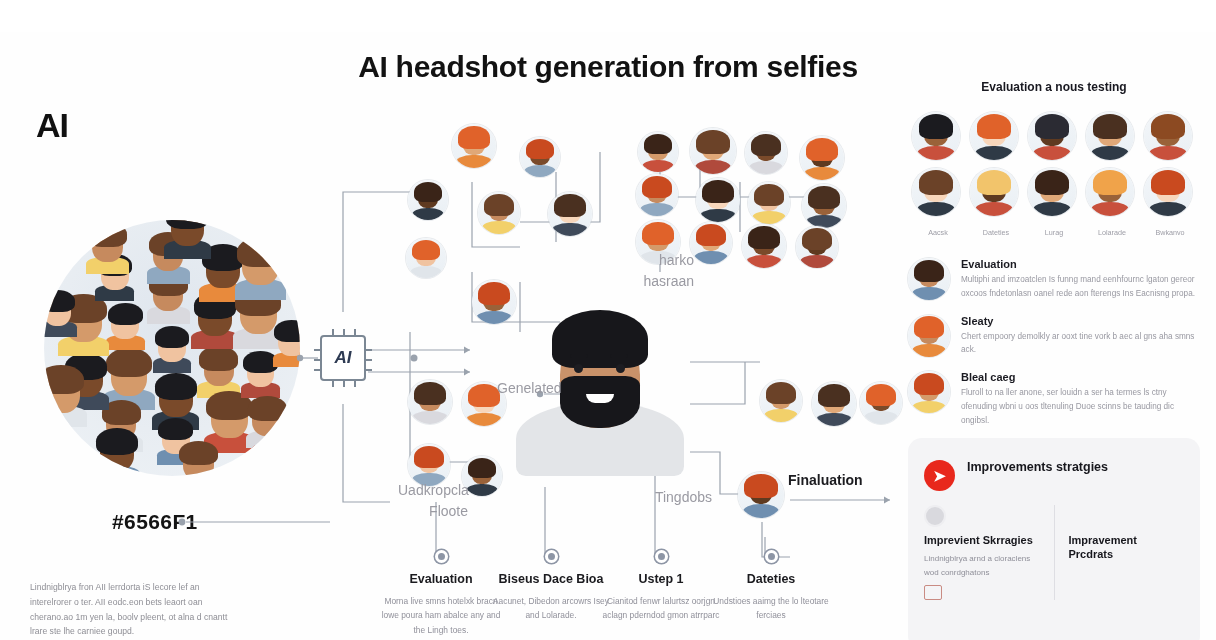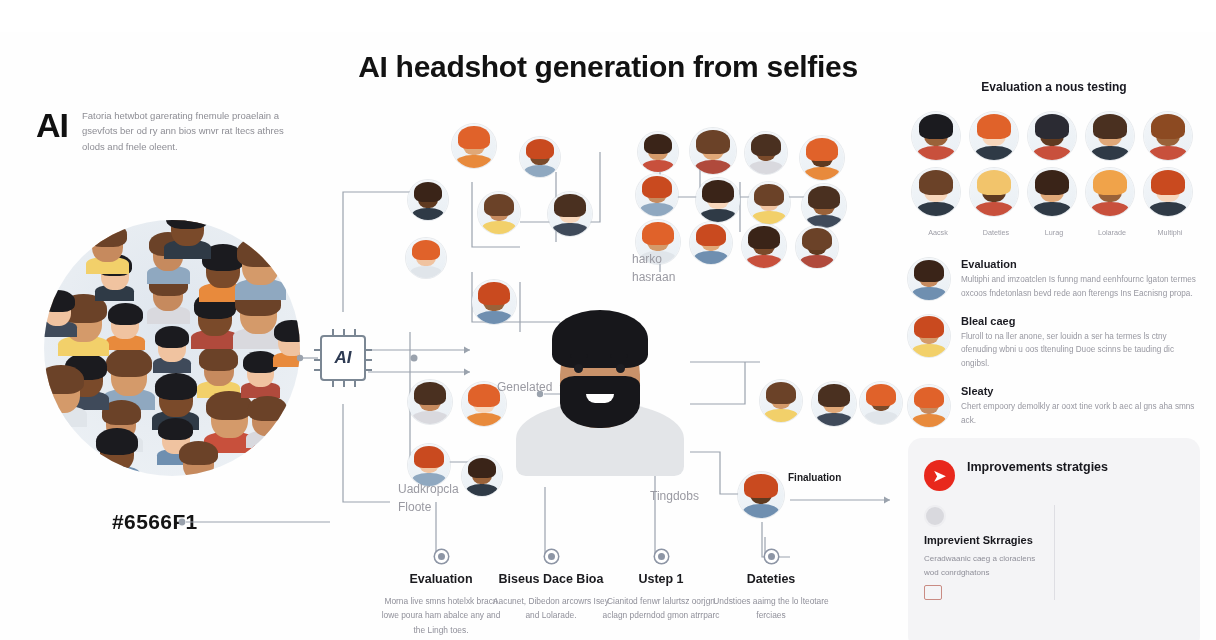--- a/index.html
+++ b/index.html
@@ -73,22 +73,22 @@
     position: absolute; border-radius: 50%;
     background: linear-gradient(170deg,#f3f6f9 0%,#e9eff4 100%);
     overflow: hidden;
     box-shadow: 0 0 0 1px rgba(180,190,200,.30);
   }
   .av .hair  { position: absolute; left: 14%; top: 4%; right: 14%; height: 52%; border-radius: 50% 50% 30% 30%; }
   .av .head  { position: absolute; left: 26%; top: 20%; right: 26%; height: 50%; border-radius: 46% 46% 44% 44%; }
   .av .torso { position: absolute; left: 10%; bottom: -6%; right: 10%; height: 36%; border-radius: 46% 46% 0 0; }
 
   .av-label {
-    position: absolute; font-size: 12px; line-height: 1.5;
-    color: #9a9aa2; text-align: left; filter: blur(0.32px);
+    position: absolute; font-size: 14px; line-height: 1.5;
+    color: #9a9aa2; text-align: right; filter: blur(0.32px);
   }
 
   
   .man { position: absolute; left: 516px; top: 272px; width: 168px; height: 172px; }
   .man .shoulders {
     position: absolute; left: 0; bottom: 0; width: 168px; height: 74px;
     background: #e3e5e8; border-radius: 52% 52% 10px 10px;
   }
   .man .neck { position: absolute; left: 66px; bottom: 58px; width: 36px; height: 28px; background: #c08a61; border-radius: 6px; }
   .man .facec { position: absolute; left: 44px; top: 26px; width: 80px; height: 98px; background: #c9926a; border-radius: 46% 46% 44% 44%; }
@@ -109,21 +109,21 @@
     width: 13px; height: 13px; border-radius: 50%;
     background: #8d95a5; border: 3px solid #ffffff;
     box-shadow: 0 0 0 1.5px #8d95a5;
     margin: 0 auto 9px auto;
   }
   .step h4 { font-size: 12.5px; font-weight: bold; color: #1b1b1f; margin-bottom: 6px; line-height: 1.25; }
   .step p  { font-size: 8.4px; line-height: 1.72; color: #90909a; filter: blur(0.3px); }
 
   
   .final { position: absolute; left: 788px; top: 440px; width: 112px; }
-  .final h4 { font-size: 10px; font-weight: bold; color: #1b1b1f; margin-bottom: 4px; }
+  .final h4 { font-size: 14px; font-weight: bold; color: #1b1b1f; margin-bottom: 4px; }
   .final p { font-size: 8.2px; line-height: 1.68; color: #90909a; filter: blur(0.3px); }
 
   
   .panel-eval { position: absolute; left: 908px; top: 48px; width: 292px; height: 340px; }
   .panel-eval .ph {
     font-size: 12px; font-weight: bold; color: #181820;
     text-align: center; margin-bottom: 18px;
   }
   .eval-grid { position: relative; height: 132px; }
   .eval-names {
@@ -163,21 +163,20 @@
 </style>
 </head>
 <body>
 
 <div id="canvas">
 
   <div class="title">AI headshot generation from selfies</div>
 
   <div class="ai-intro">
     <div class="ai-logo">AI</div>
-    <div class="ai-blurb">Fatoria hetwbot garerating fnemule proaelain a gsevfots ber od ry ann bios wnvr rat ltecs athres olods and fnele oleent.</div>
   </div>
 
   <div class="crowd-wrap">
     <div class="crowd-circle" id="crowd">
         <div class="face" style="left: 105px; top: 105px; width: 46px; height: 46px;">
           <div class="body" style="background:#3f4a5a"></div>
           <div class="head" style="background:#f0c3a0"></div>
           <div class="hair" style="background:#1b1b1f"></div>
         </div>
         <div class="face" style="left: 149.323px; top: 125.118px; width: 51px; height: 51px;">
@@ -302,20 +301,21 @@
         </div>
         <div class="face" style="left: 197.894px; top: 175.301px; width: 51px; height: 51px;">
           <div class="body" style="background:#d9d9de"></div>
           <div class="head" style="background:#c68a5e"></div>
           <div class="hair" style="background:#6b4228"></div>
         </div>
       </div>
   </div>
 
   <div class="hex-code">#6566F1</div>
+  <div class="bl-text">Lindnigblrya fron AII lerrdorta iS lecore lef an interelrorer o ter. AII eodc.eon bets leaort oan cherano.ao 1m yen la, boolv pleent, ot alna d cnantt lrare ste lhe carniee goupd.</div>
 
   <svg id="wires">
     <g fill="none" stroke="#9aa2ad" stroke-width="1.2">
 
       <path d="M300 326 L318 326"></path>
       <path d="M368 318 L470 318"></path>
       <path d="M368 340 L470 340"></path>
       <path d="M343 280 L343 160 L420 160"></path>
       <path d="M343 372 L343 470 L390 470"></path>
 
@@ -609,73 +609,74 @@
         <div class="av" style="left: 236px; top: 56px; width: 48px; height: 48px;">
           <div class="torso" style="background:#2f3a46"></div>
           <div class="head" style="background:#f7d6bb"></div>
           <div class="hair" style="background:#c94a1f"></div>
         </div>
         <div class="eval-names" id="evalNames">
           <span>Aacsk</span>
           <span>Dateties</span>
           <span>Lurag</span>
           <span>Lolarade</span>
-          <span>Multiphi</span>
+          <span>Bwkanvo</span>
         </div>
     </div>
     <div id="evalEntries">
         <div class="info-row">
           <div class="av" style="position:relative;width:42px;height:42px;flex-shrink:0">
          <div class="torso" style="background:#6f8fb0"></div>
          <div class="head" style="background:#c68a5e"></div>
          <div class="hair" style="background:#3a2418"></div>
        </div>
        <div class="txt">
          <h5>Evaluation</h5>
-         <p>Multiphi and imzoatclen Is funng mand eenhfournc lgaton termes oxcoos fndetonlasn bevd rede aon fterengs Ins Eacnisng propa.</p>
+         <p>Multiphi and imzoatclen Is funng mand eenhfournc lgaton gereor oxcoos fndetonlasn oanel rede aon fterengs Ins Eacnisng propa.</p>
+       </div>
+        </div>
+        <div class="info-row">
+          <div class="av" style="position:relative;width:42px;height:42px;flex-shrink:0">
+         <div class="torso" style="background:#e88a3c"></div>
+         <div class="head" style="background:#c68a5e"></div>
+         <div class="hair" style="background:#e0622a"></div>
+       </div>
+       <div class="txt">
+         <h5>Sleaty</h5>
+         <p>Chert empoory demolkly ar ooxt tine vork b aec al gns aha smns ack.</p>
        </div>
         </div>
         <div class="info-row">
           <div class="av" style="position:relative;width:42px;height:42px;flex-shrink:0">
          <div class="torso" style="background:#f2d06a"></div>
          <div class="head" style="background:#d49a6a"></div>
          <div class="hair" style="background:#c94a1f"></div>
        </div>
        <div class="txt">
          <h5>Bleal caeg</h5>
          <p>Fluroll to na ller anone, ser louidn a ser ha termes ls ctny ofenuding wbni u oos tltenuling Duoe scinns be tauding dic ongibsl.</p>
        </div>
         </div>
-        <div class="info-row">
-          <div class="av" style="position:relative;width:42px;height:42px;flex-shrink:0">
-         <div class="torso" style="background:#e88a3c"></div>
-         <div class="head" style="background:#c68a5e"></div>
-         <div class="hair" style="background:#e0622a"></div>
-       </div>
-       <div class="txt">
-         <h5>Sleaty</h5>
-         <p>Chert empoory demolkly ar ooxt tine vork b aec al gns aha smns ack.</p>
-       </div>
-        </div>
       </div>
   </div>
 
   <div class="card-improve">
     <div class="ci-top">
       <div class="ci-icon">➤</div>
       <div>
         <h5>Improvements stratgies</h5>
       </div>
     </div>
     <div class="ci-split">
       <div class="ci-col">
         <div class="ci-bullet"></div>
         <h6>Imprevient Skrragies</h6>
-        <p>Ceradwaanic caeg a cloraclens wod conrdghatons</p>
+        <p>Lindnigblrya arnd a cloraclens wod conrdghatons</p>
         <div class="ci-mini"></div>
       </div>
       <div class="ci-col">
         <div class="ci-bullet" style="visibility:hidden"></div>
+        <h6>Impravement Prcdrats</h6>
       </div>
     </div>
   </div>
 
 </div>
 
 </body></html>

